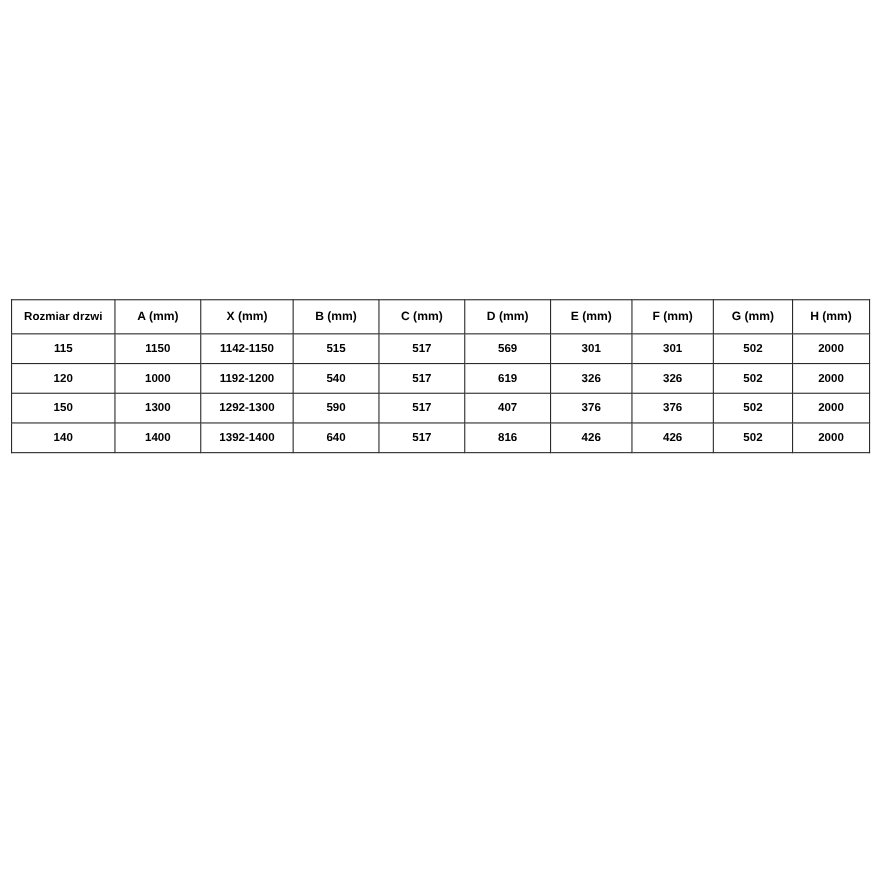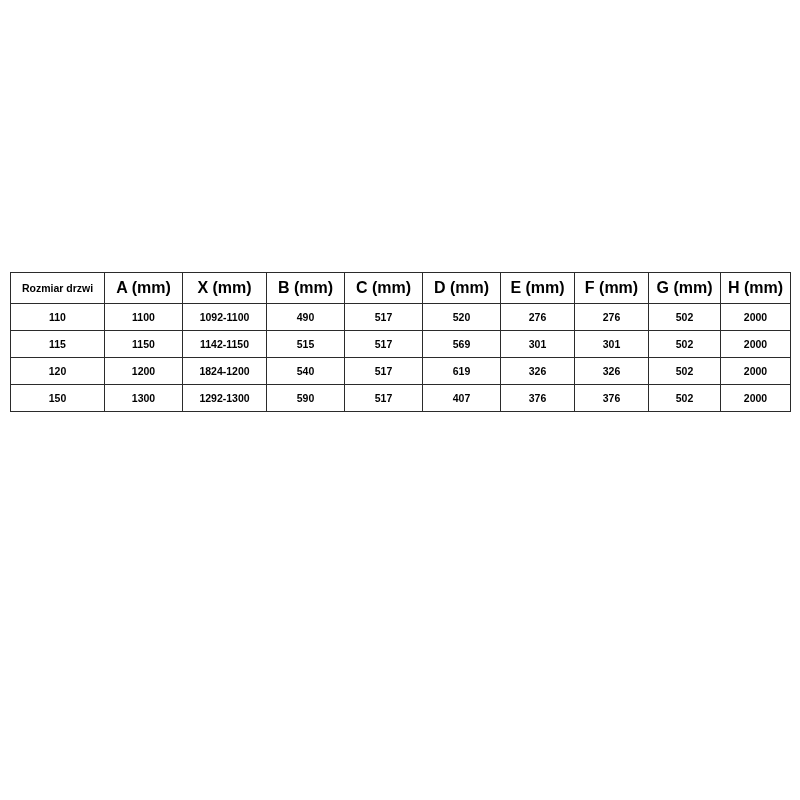--- a/index.html
+++ b/index.html
@@ -41,21 +41,21 @@
     padding: 0;
     height: 26px;
     line-height: 26px;
     font-size: 10.5px;
     font-weight: bold;
     white-space: nowrap;
   }
   table.spec thead th {
     height: 30px;
     line-height: 30px;
-    font-size: 16px;
+    font-size: 11px;
     font-weight: bold;
   }
   table.spec thead th.first-col {
     font-size: 10.5px;
   }
   col.c0 { width: 94px; }
   col.c1 { width: 78px; }
   col.c2 { width: 84px; }
   col.c3 { width: 78px; }
   col.c4 { width: 78px; }
@@ -92,63 +92,63 @@
           <th>C (mm)</th>
           <th>D (mm)</th>
           <th>E (mm)</th>
           <th>F (mm)</th>
           <th>G (mm)</th>
           <th>H (mm)</th>
         </tr>
       </thead>
       <tbody>
         <tr>
-          <td>110</td>
-          <td>1100</td>
-          <td>1092-1100</td>
-          <td>490</td>
-          <td>517</td>
-          <td>520</td>
-          <td>276</td>
-          <td>276</td>
-          <td>502</td>
-          <td>2000</td>
-        </tr>
-        <tr>
           <td>115</td>
           <td>1150</td>
           <td>1142-1150</td>
           <td>515</td>
           <td>517</td>
           <td>569</td>
           <td>301</td>
           <td>301</td>
           <td>502</td>
           <td>2000</td>
         </tr>
         <tr>
           <td>120</td>
-          <td>1200</td>
-          <td>1824-1200</td>
+          <td>1000</td>
+          <td>1192-1200</td>
           <td>540</td>
           <td>517</td>
           <td>619</td>
           <td>326</td>
           <td>326</td>
           <td>502</td>
           <td>2000</td>
         </tr>
         <tr>
           <td>150</td>
           <td>1300</td>
           <td>1292-1300</td>
           <td>590</td>
           <td>517</td>
           <td>407</td>
           <td>376</td>
           <td>376</td>
           <td>502</td>
           <td>2000</td>
         </tr>
+        <tr>
+          <td>140</td>
+          <td>1400</td>
+          <td>1392-1400</td>
+          <td>640</td>
+          <td>517</td>
+          <td>816</td>
+          <td>426</td>
+          <td>426</td>
+          <td>502</td>
+          <td>2000</td>
+        </tr>
       </tbody>
     </table>
   </div>
 </div>
 
 </body></html>

